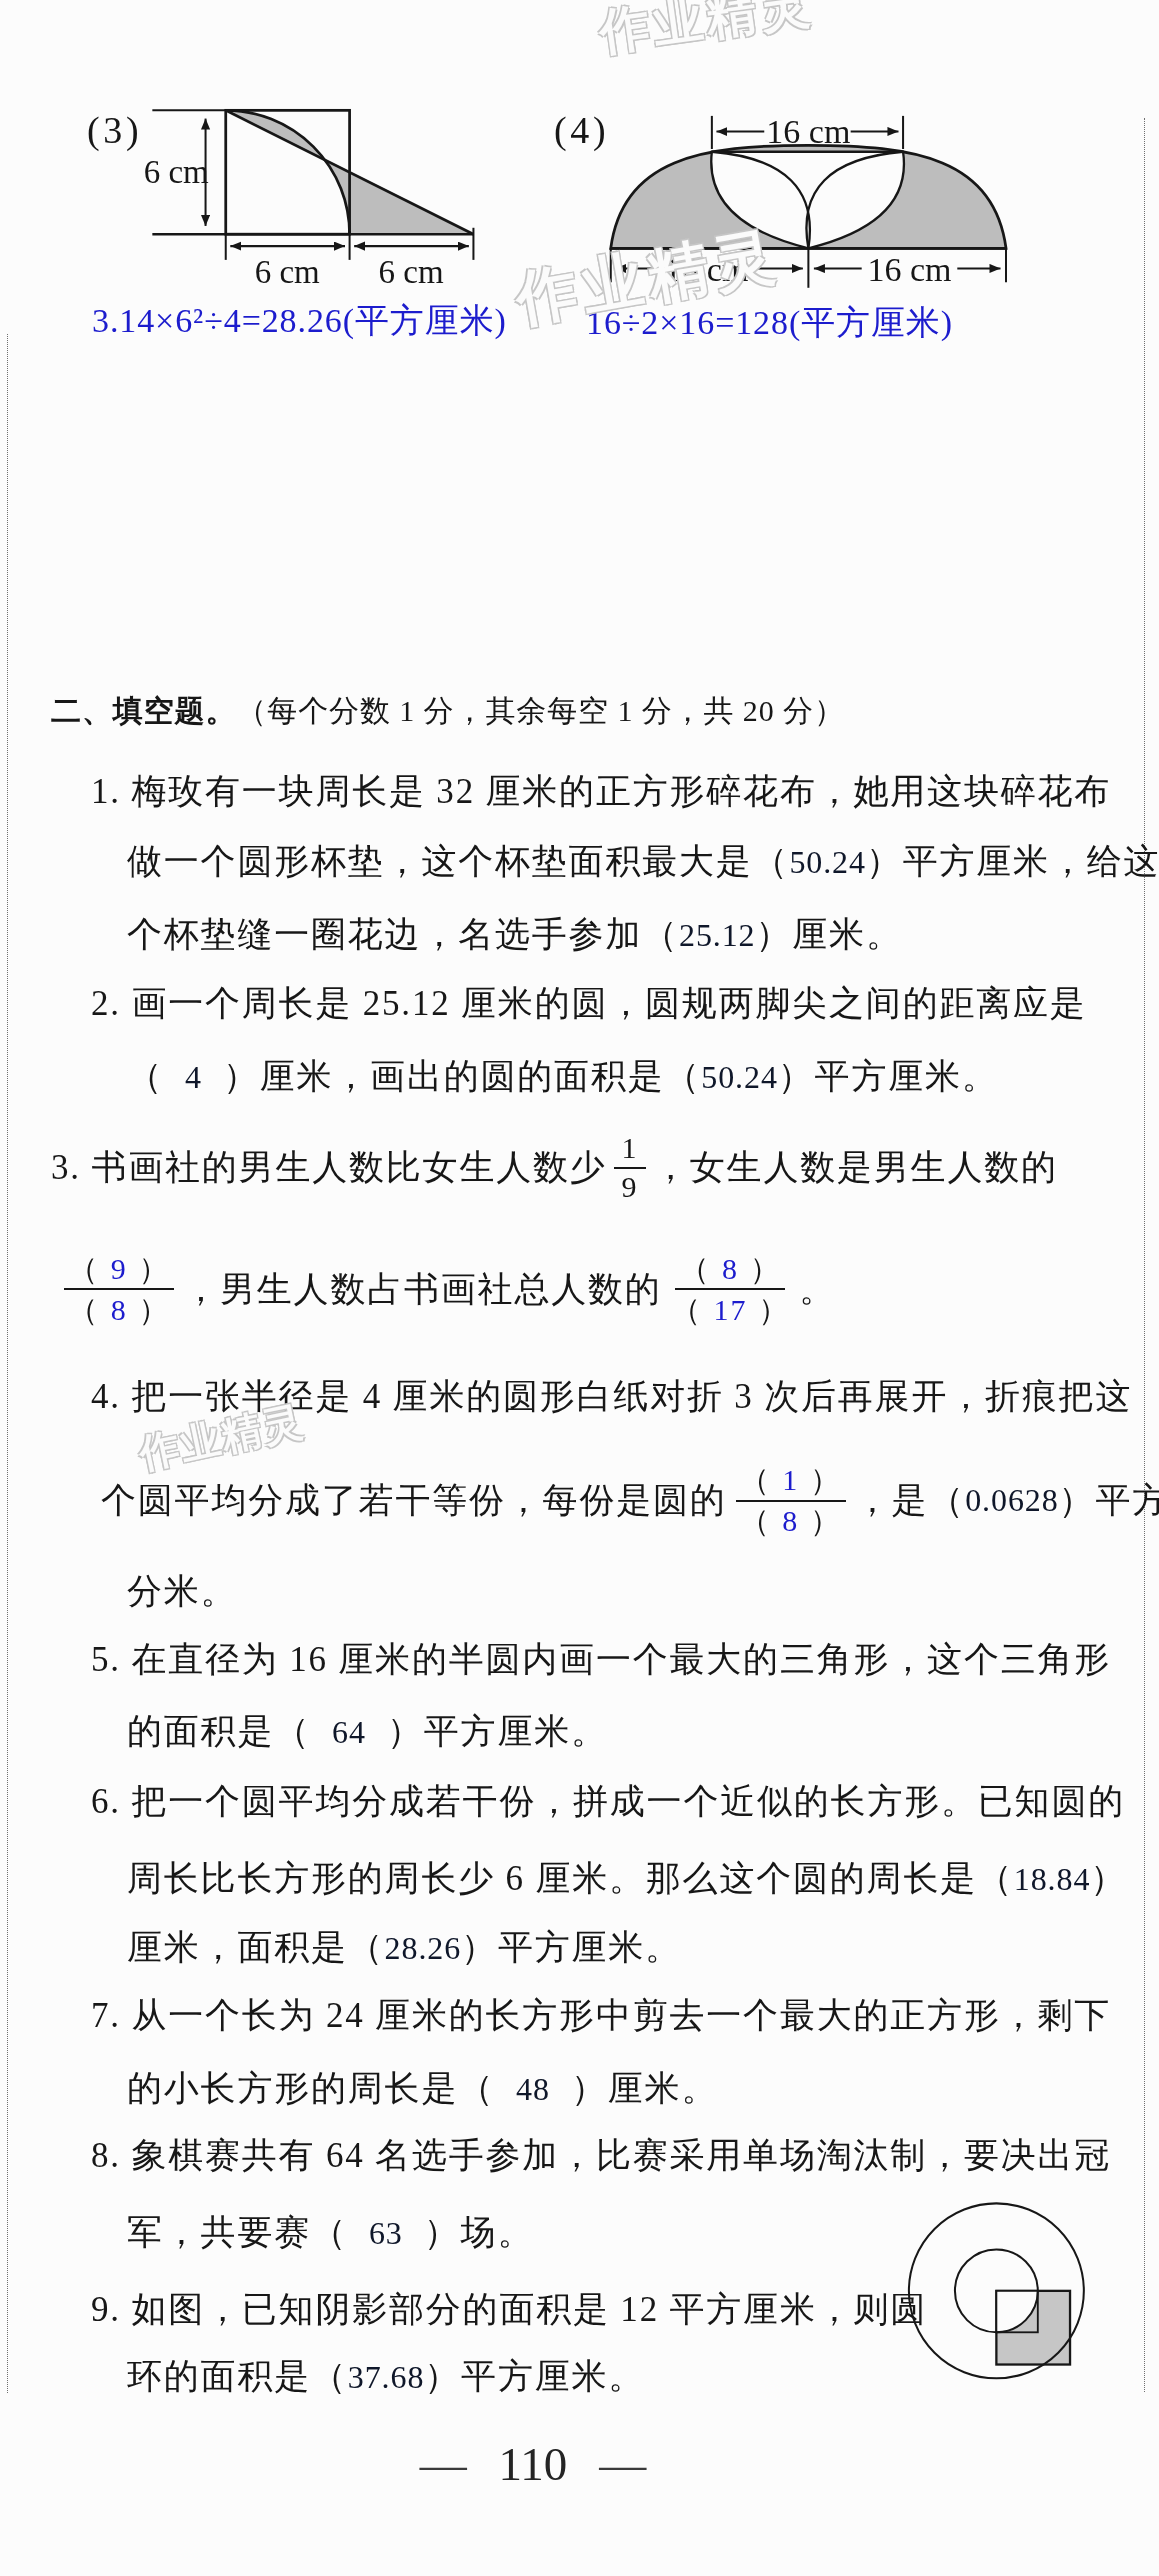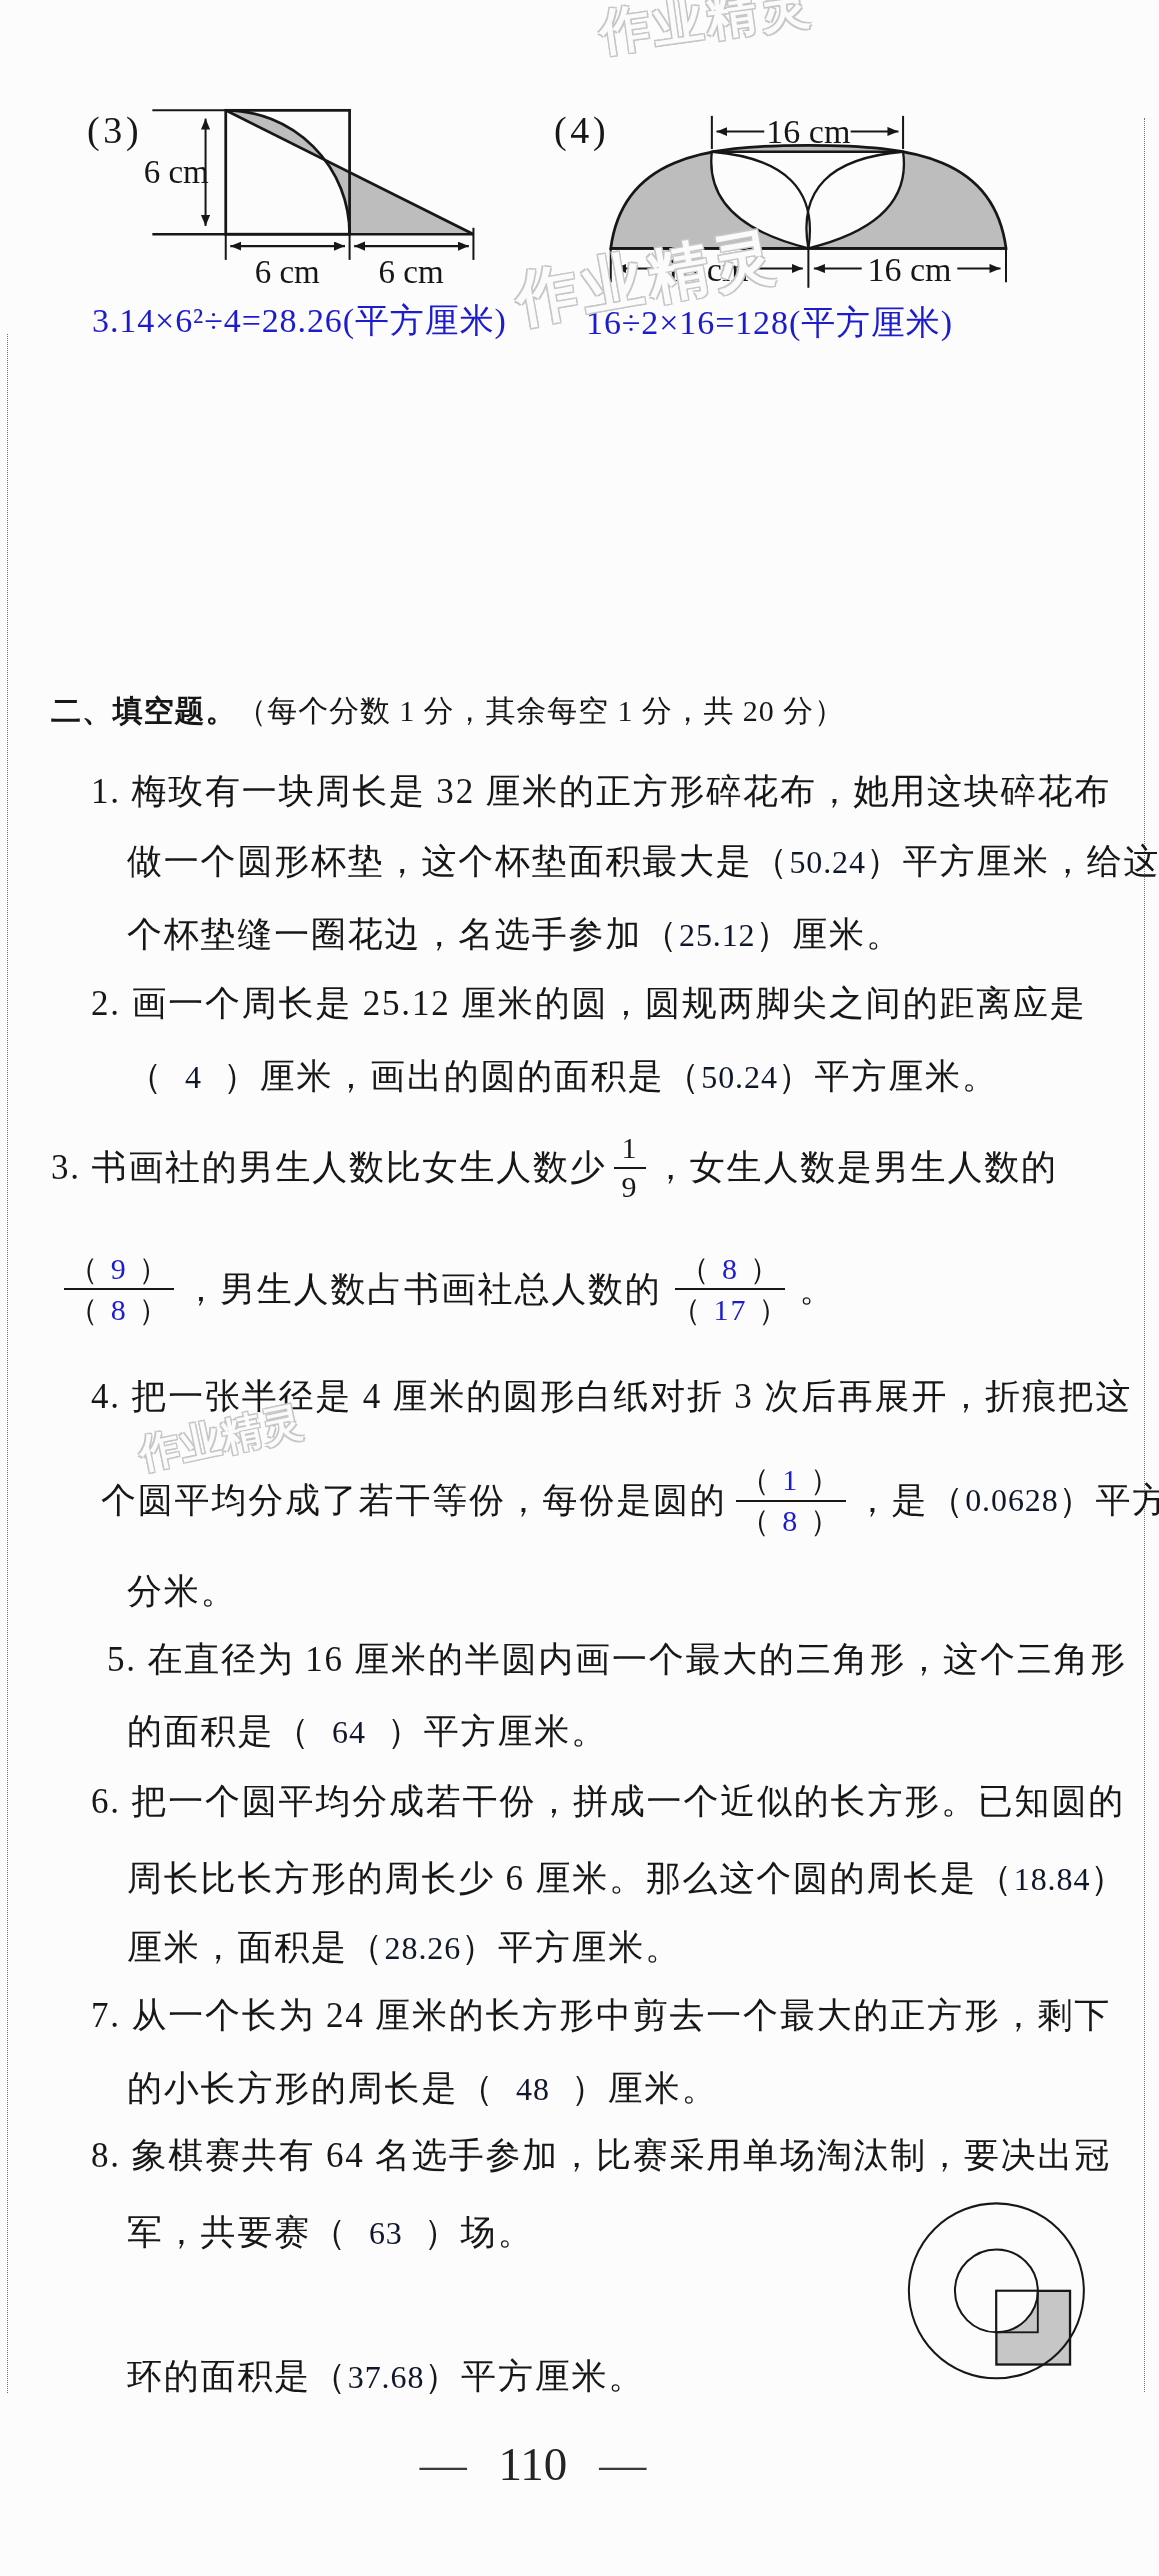--- a/index.html
+++ b/index.html
@@ -168,21 +168,21 @@
           <span class="val">8</span>
           <span class="par">）</span>
         </span>
     </span>
     <span>，是（</span>
     <span class="ans">0.0628</span>
     <span>）平方</span>
   </div>
   <div class="line" style="left:87px;top:1568px;">分米。</div>
 
-  <div class="line" style="left:67px;top:1636px;">5. 在直径为 16 厘米的半圆内画一个最大的三角形，这个三角形</div>
+  <div class="line" style="left:51px;top:1636px;">5. 在直径为 16 厘米的半圆内画一个最大的三角形，这个三角形</div>
   <div class="line" style="left:87px;top:1708px;">
     <span style="white-space:pre;">的面积是（  </span><span class="ans">64</span><span style="white-space:pre;">  ）平方厘米。</span>
   </div>
 
   <div class="line" style="left:51px;top:1778px;">6. 把一个圆平均分成若干份，拼成一个近似的长方形。已知圆的</div>
   <div class="line" style="left:87px;top:1855px;">
     <span>周长比长方形的周长少 6 厘米。那么这个圆的周长是（</span><span class="ans">18.84</span><span>）</span>
   </div>
   <div class="line" style="left:87px;top:1924px;">
     <span>厘米，面积是（</span><span class="ans">28.26</span><span>）平方厘米。</span>
@@ -191,20 +191,21 @@
   <div class="line" style="left:51px;top:1992px;">7. 从一个长为 24 厘米的长方形中剪去一个最大的正方形，剩下</div>
   <div class="line" style="left:87px;top:2065px;">
     <span style="white-space:pre;">的小长方形的周长是（  </span><span class="ans">48</span><span style="white-space:pre;">  ）厘米。</span>
   </div>
 
   <div class="line" style="left:51px;top:2132px;">8. 象棋赛共有 64 名选手参加，比赛采用单场淘汰制，要决出冠</div>
   <div class="line" style="left:87px;top:2209px;">
     <span style="white-space:pre;">军，共要赛（  </span><span class="ans">63</span><span style="white-space:pre;">  ）场。</span>
   </div>
 
+  <div class="line" style="left:51px;top:2286px;">9. 如图，已知阴影部分的面积是 12 平方厘米，则圆</div>
   <div class="line" style="left:87px;top:2353px;">
     <span>环的面积是（</span><span class="ans">37.68</span><span>）平方厘米。</span>
   </div>
 
   <svg style="left:896px;top:2196px;" width="221" height="198" viewBox="0 0 240 215">
     <rect x="109" y="103" width="80" height="80" fill="#c6c6c6" stroke="#171717" stroke-width="2.5"></rect>
     <path d="M 109 103 L 154 103 A 45 45 0 0 1 109 148 Z" fill="#fcfcfc"></path>
     <rect x="109" y="103" width="45" height="45" fill="none" stroke="#171717" stroke-width="2"></rect>
     <circle cx="109" cy="103" r="45" fill="none" stroke="#171717" stroke-width="2.2"></circle>
     <circle cx="109" cy="103" r="95" fill="none" stroke="#171717" stroke-width="2.2"></circle>

